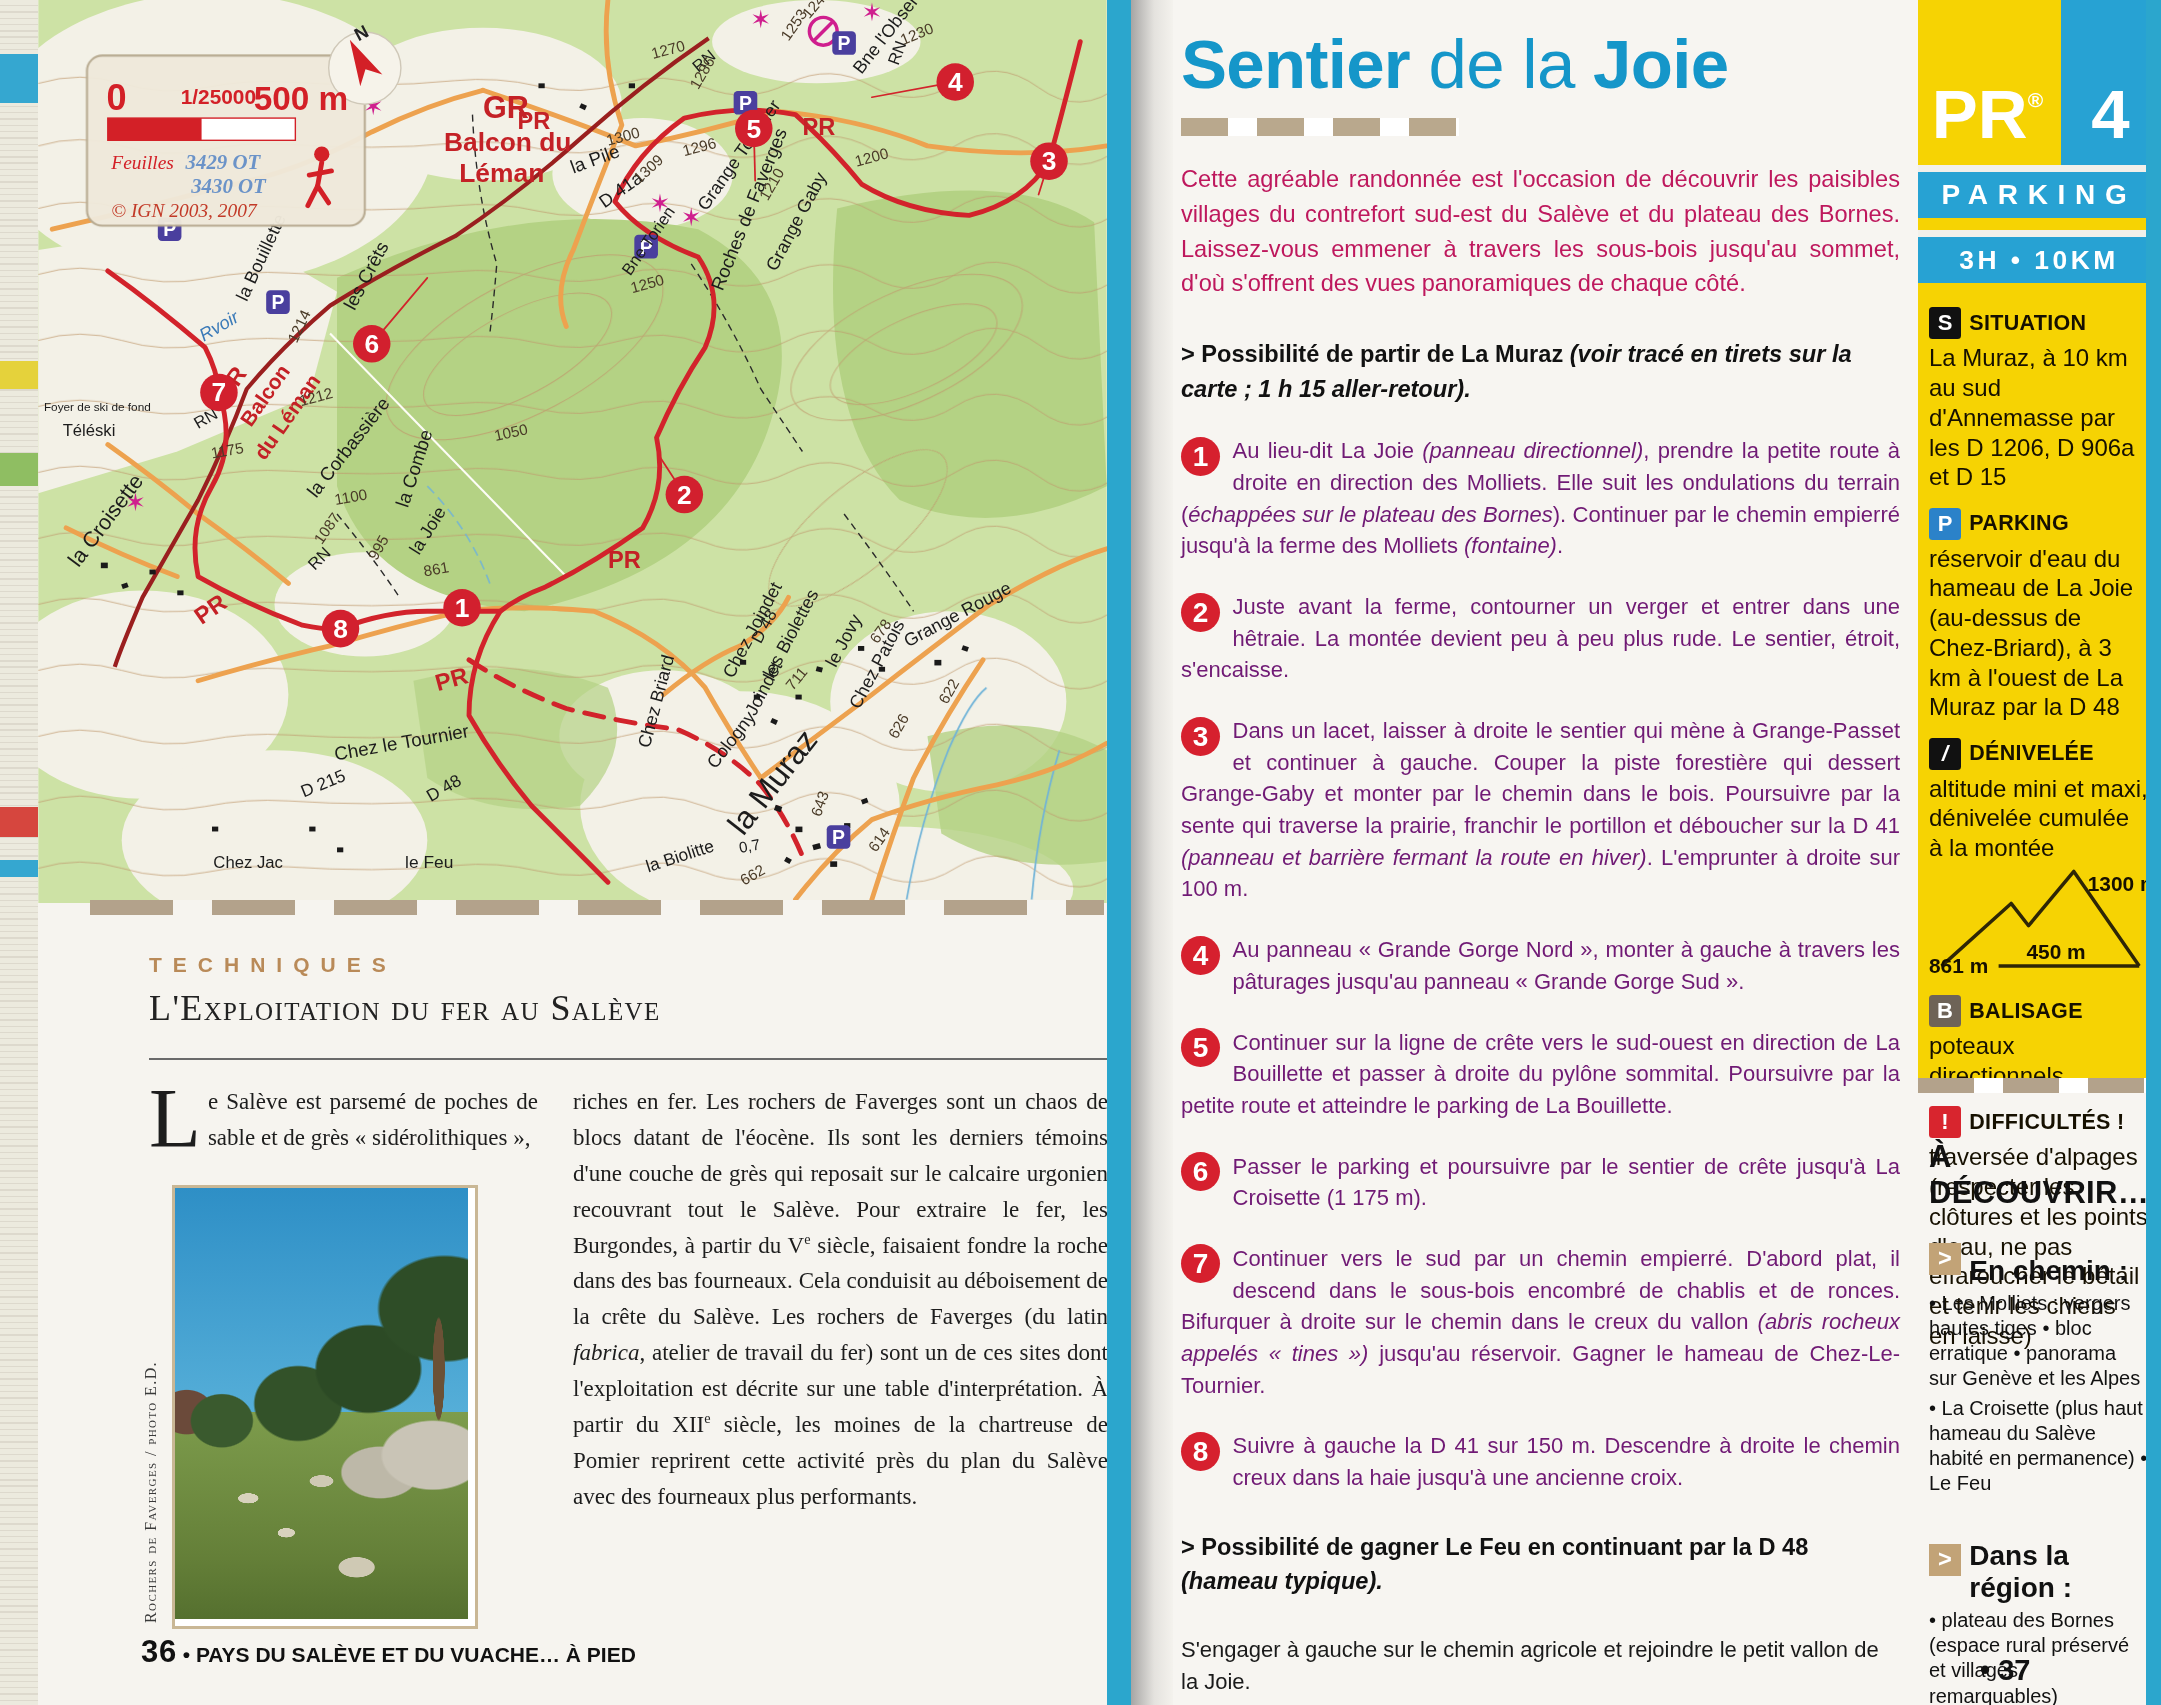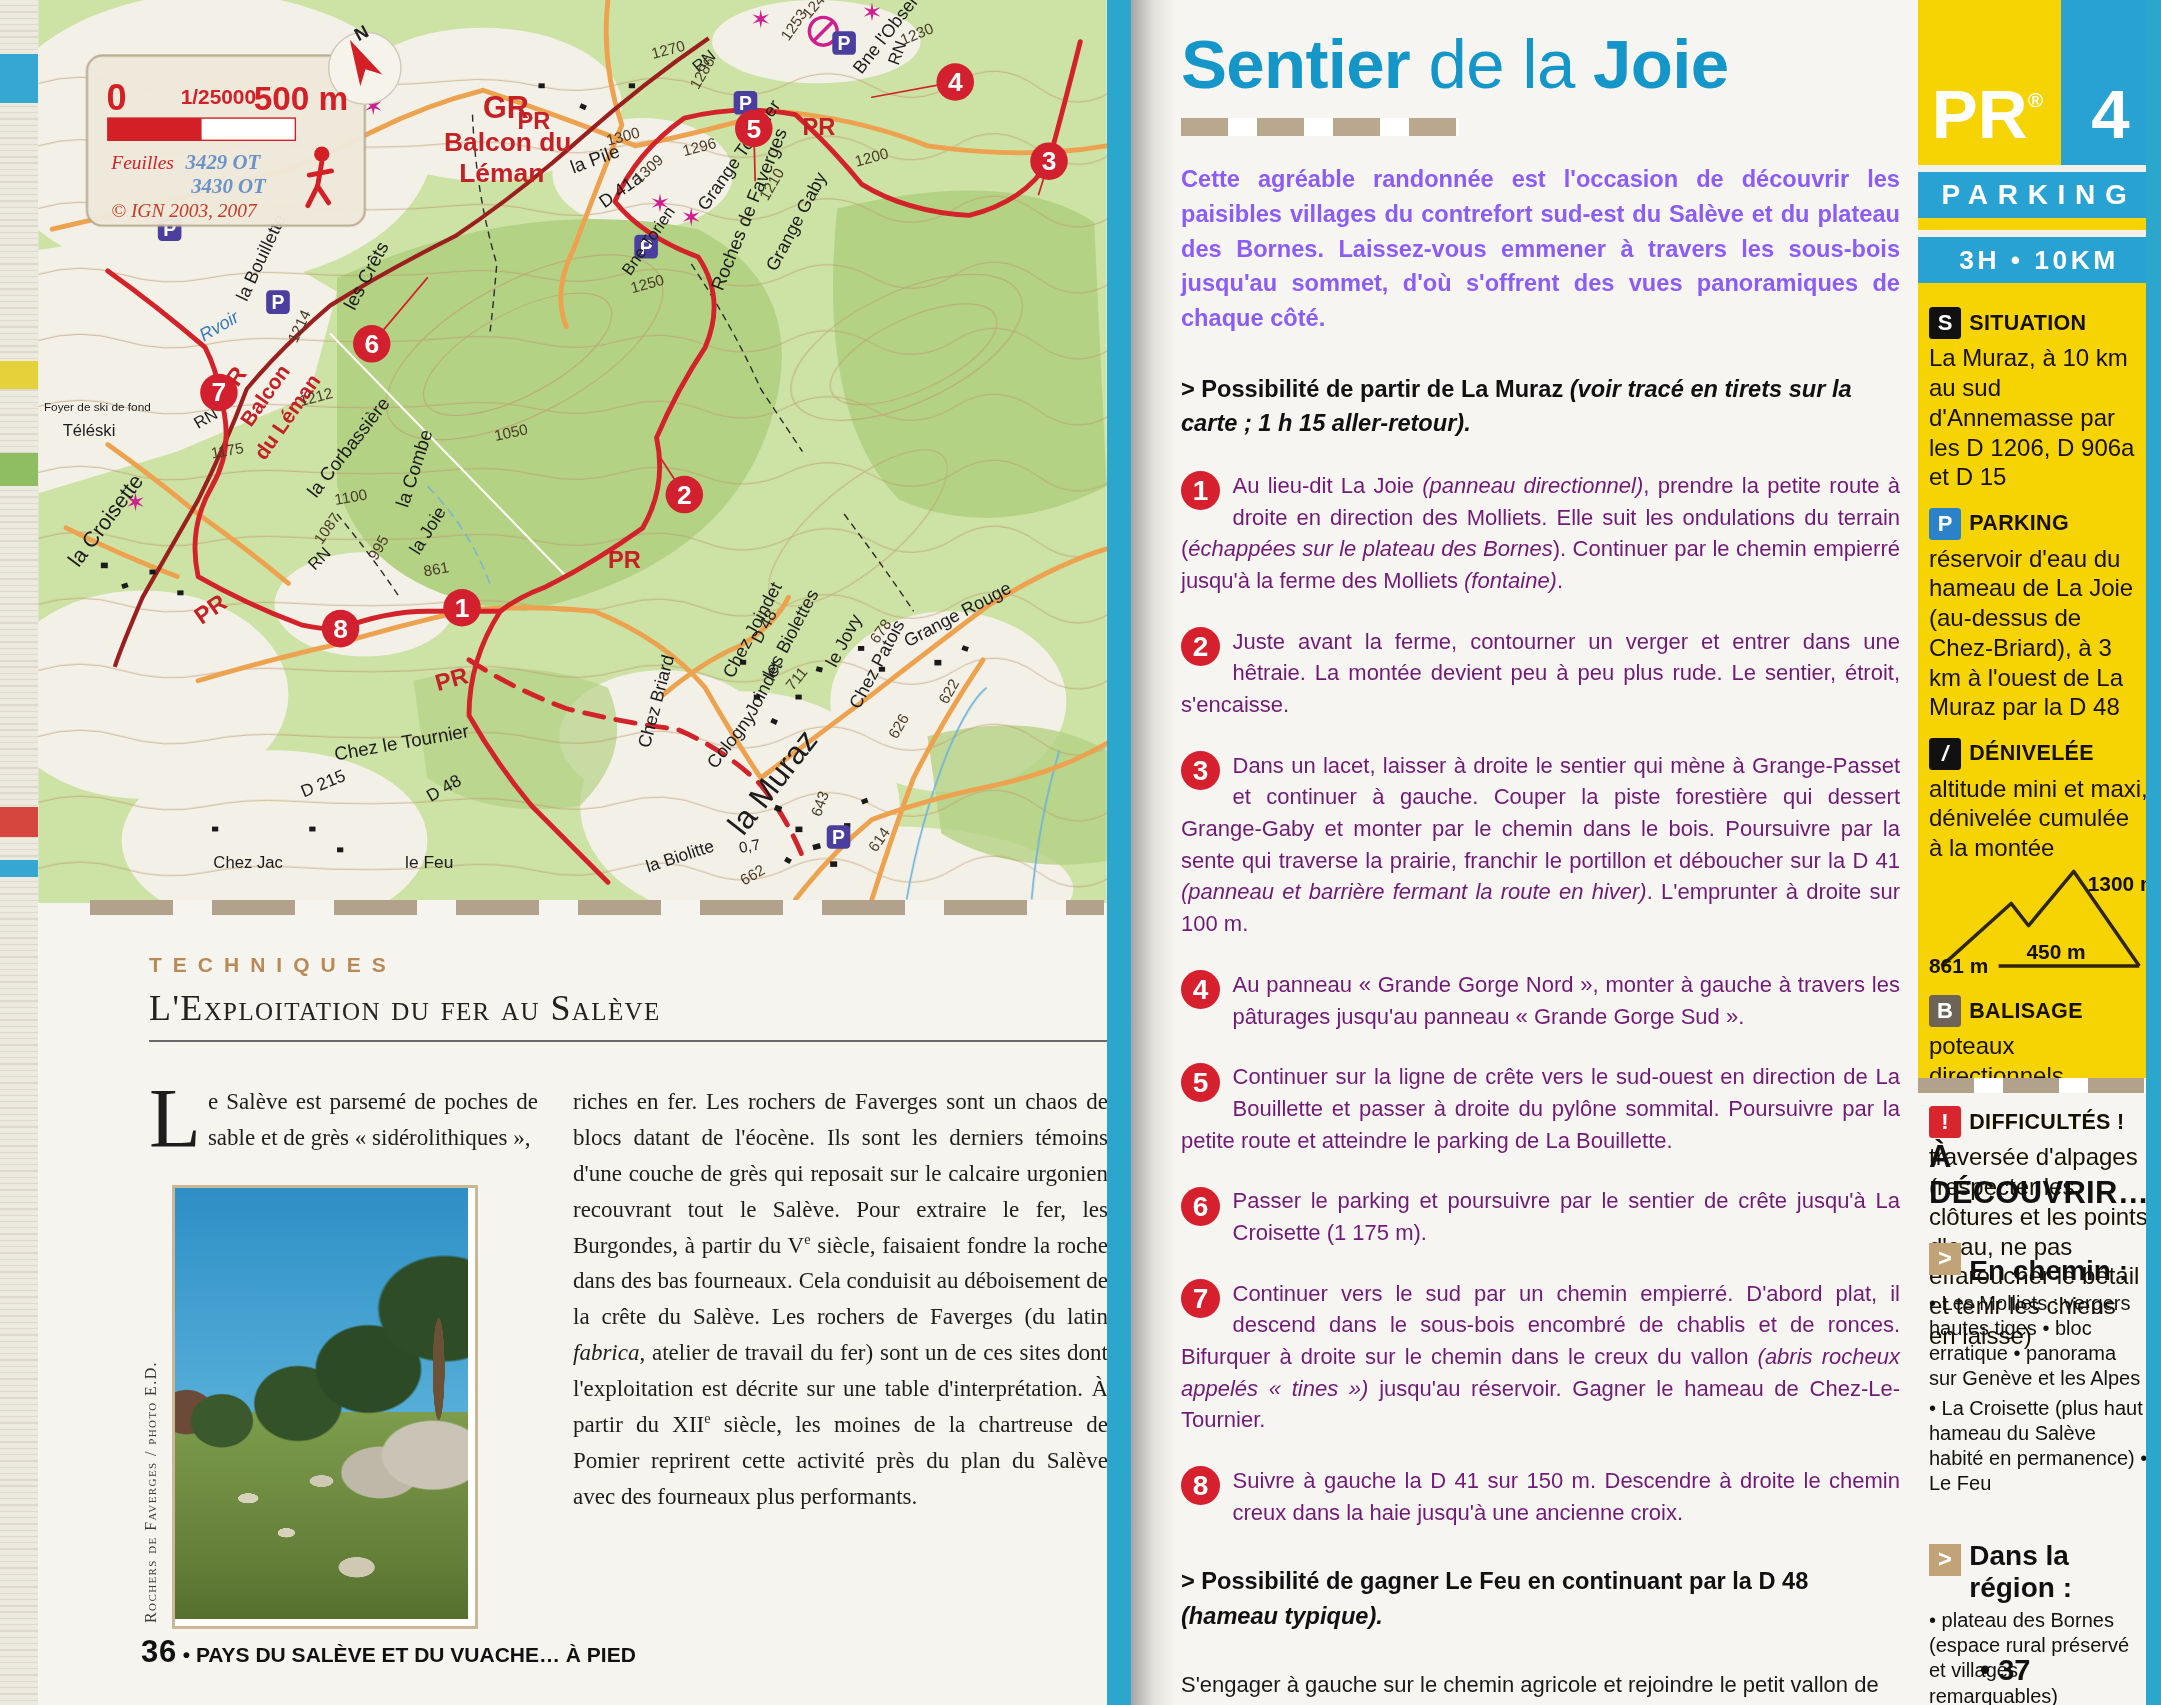--- a/index.html
+++ b/index.html
@@ -15,21 +15,21 @@
     background:linear-gradient(90deg,rgba(40,40,45,.38),rgba(40,40,45,.08) 55%,rgba(255,255,255,0));}
   #right-edge{left:2146px;top:0;width:16px;height:1706px;background:#2ba6cd;}
   
   #left-page{left:38px;top:0;width:1069px;height:1706px;background:#f6f4ef;}
   #map-wrap{left:0;top:0;width:1069px;height:903px;overflow:hidden;}
   #map-sep{left:52px;top:900px;width:1014px;height:15.3px;background:#b3a28b;
     background-image:repeating-linear-gradient(90deg,transparent 0 83px,#f6f4ef 83px 122px);}
   #techniques{left:111px;top:953px;color:#b98a58;font-weight:bold;font-size:21px;letter-spacing:11px;}
   #article-title{left:111px;top:987px;width:959px;font-family:"Liberation Serif",serif;
     font-variant:small-caps;font-size:36px;color:#222;letter-spacing:1.4px;
-    border-bottom:2.1px solid #6a6a6a;padding-bottom:11px;}
+    border-bottom:2.1px solid #6a6a6a;padding-bottom:29px;}
   .serif-col{font-family:"Liberation Serif",serif;font-size:23px;line-height:1.56;color:#1d1d1d;
     text-align:justify;}
   #col1{left:111px;top:1084px;width:389px;}
   #col2{left:535px;top:1084px;width:535px;}
   #dropcap{float:left;font-size:85px;line-height:.82;padding-right:7px;font-family:"Liberation Serif",serif;}
   .it{font-style:italic;}
   sup{font-size:.62em;}
   #photo-frame{left:134px;top:1185px;width:300px;height:438px;border:3.5px solid #c9b795;background:#fff;}
   #photo{left:0;top:0;width:293px;height:431px;margin:0;
     background:
@@ -53,21 +53,21 @@
   #left-footer{left:103px;top:1634px;font-size:21px;color:#111;font-weight:bold;}
   #left-footer .pn{font-size:31px;font-weight:bold;letter-spacing:0.7px;}
   
   #right-page{left:1173px;top:0;width:973px;height:1706px;background:#f7f5f1;}
   #main-col{left:1181px;top:25px;width:719px;}
   #trail-title{font-size:69px;color:#1596c9;letter-spacing:-0.7px;}
   #trail-title .b{font-weight:800;}
   #trail-title .l{font-weight:400;}
   #title-dash{width:278px;height:18px;margin-top:14px;background:#b9a88d;
     background-image:repeating-linear-gradient(90deg,transparent 0 47px,#fff 47px 76px);}
-  #intro{margin-top:26.4px;font-weight:bold;color:#8b5cf6;font-size:23.6px;line-height:1.47;text-align:justify;}
+  #intro{margin-top:26.4px;font-weight:normal;color:#be185d;font-size:23.6px;line-height:1.47;text-align:justify;}
   .note{margin-top:36px;font-weight:bold;color:#111;font-size:23.6px;line-height:1.47;}
   #steps{margin-top:7px;}
   .step{margin-top:29px;}
   .stepnum{float:left;width:39px;height:39px;border-radius:50%;background:#d6202e;color:#fff;
     font-weight:bold;font-size:28px;text-align:center;line-height:39px;margin:1.4px 12.5px 2.8px 0;}
   .steptext{margin:0;font-size:22px;line-height:1.44;color:#701a75;text-align:justify;}
   #final-par{margin-top:35px;font-size:22px;line-height:1.44;color:#1a1a1a;}
   
   #sidebar{left:1918px;top:0;width:242px;height:1706px;}
   #sb-yellow{position:absolute;left:0;top:0;width:242px;height:1078px;background:#f6d303;}

